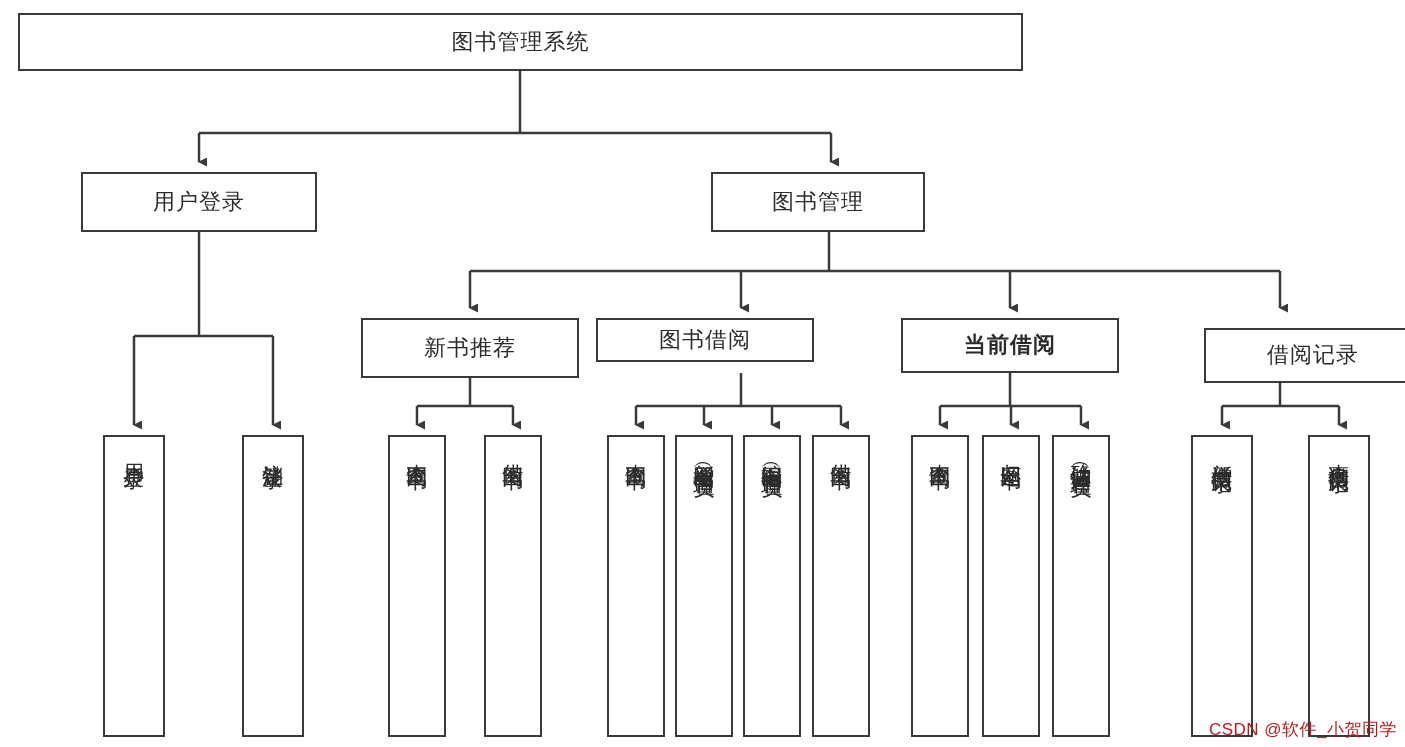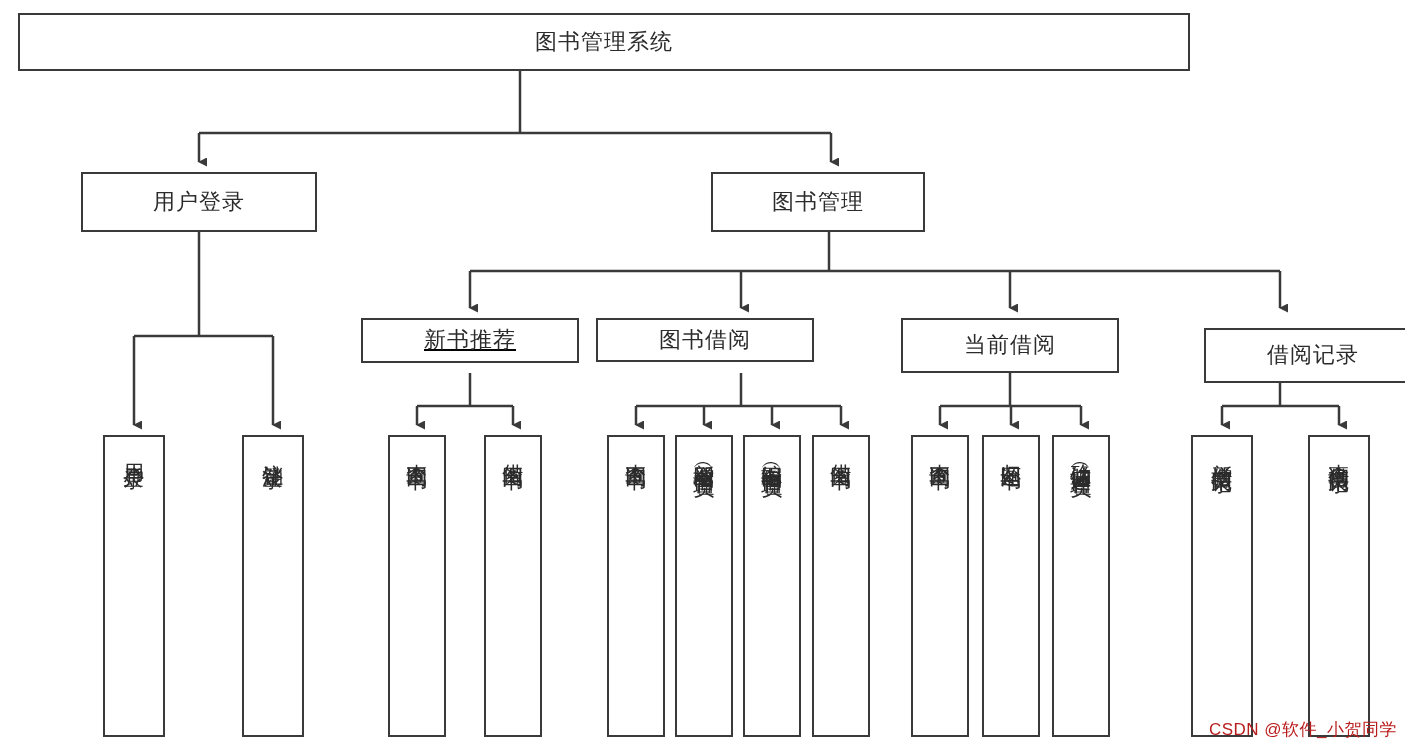--- a/index.html
+++ b/index.html
@@ -130,38 +130,38 @@
     </g>
 
     <g stroke="#3a3a3a" stroke-width="2.5" fill="none">
       <path d="M1280,373 L1280,406"></path>
       <path d="M1222,406 L1339,406"></path>
       <path d="M1222,406 L1222,425" marker-end="url(#arrowhead)"></path>
       <path d="M1339,406 L1339,425" marker-end="url(#arrowhead)"></path>
     </g>
   </svg>
 
-  <div class="node-box" style="left: 18px; top: 13px; width: 1172px; height: 58px;">
+  <div class="node-box" style="left: 18px; top: 13px; width: 1005px; height: 58px;">
     <span class="node-label-h">图书管理系统</span>
   </div>
 
   <div class="node-box" style="left: 81px; top: 172px; width: 236px; height: 60px;">
     <span class="node-label-h">用户登录</span>
   </div>
   <div class="node-box" style="left: 711px; top: 172px; width: 214px; height: 60px;">
     <span class="node-label-h">图书管理</span>
   </div>
 
-  <div class="node-box" style="left: 361px; top: 318px; width: 218px; height: 45px; text-decoration: underline;">
+  <div class="node-box" style="left: 361px; top: 318px; width: 218px; height: 60px;">
     <span class="node-label-h">新书推荐</span>
   </div>
   <div class="node-box" style="left: 596px; top: 318px; width: 218px; height: 44px;">
     <span class="node-label-h">图书借阅</span>
   </div>
-  <div class="node-box" style="left: 901px; top: 318px; width: 218px; height: 55px;">
+  <div class="node-box" style="left: 901px; top: 318px; width: 218px; height: 55px; font-weight: bold;">
     <span class="node-label-h">当前借阅</span>
   </div>
   <div class="node-box" style="left: 1171px; top: 328px; width: 218px; height: 55px; margin-left: 33px;">
     <span class="node-label-h">借阅记录</span>
   </div>
 
   <div class="node-box vertical" style="left: 103px; top: 435px; width: 62px; height: 302px;">
     <span class="node-label-v">用户登录</span>
   </div>
   <div class="node-box vertical" style="left: 242px; top: 435px; width: 62px; height: 302px;">

